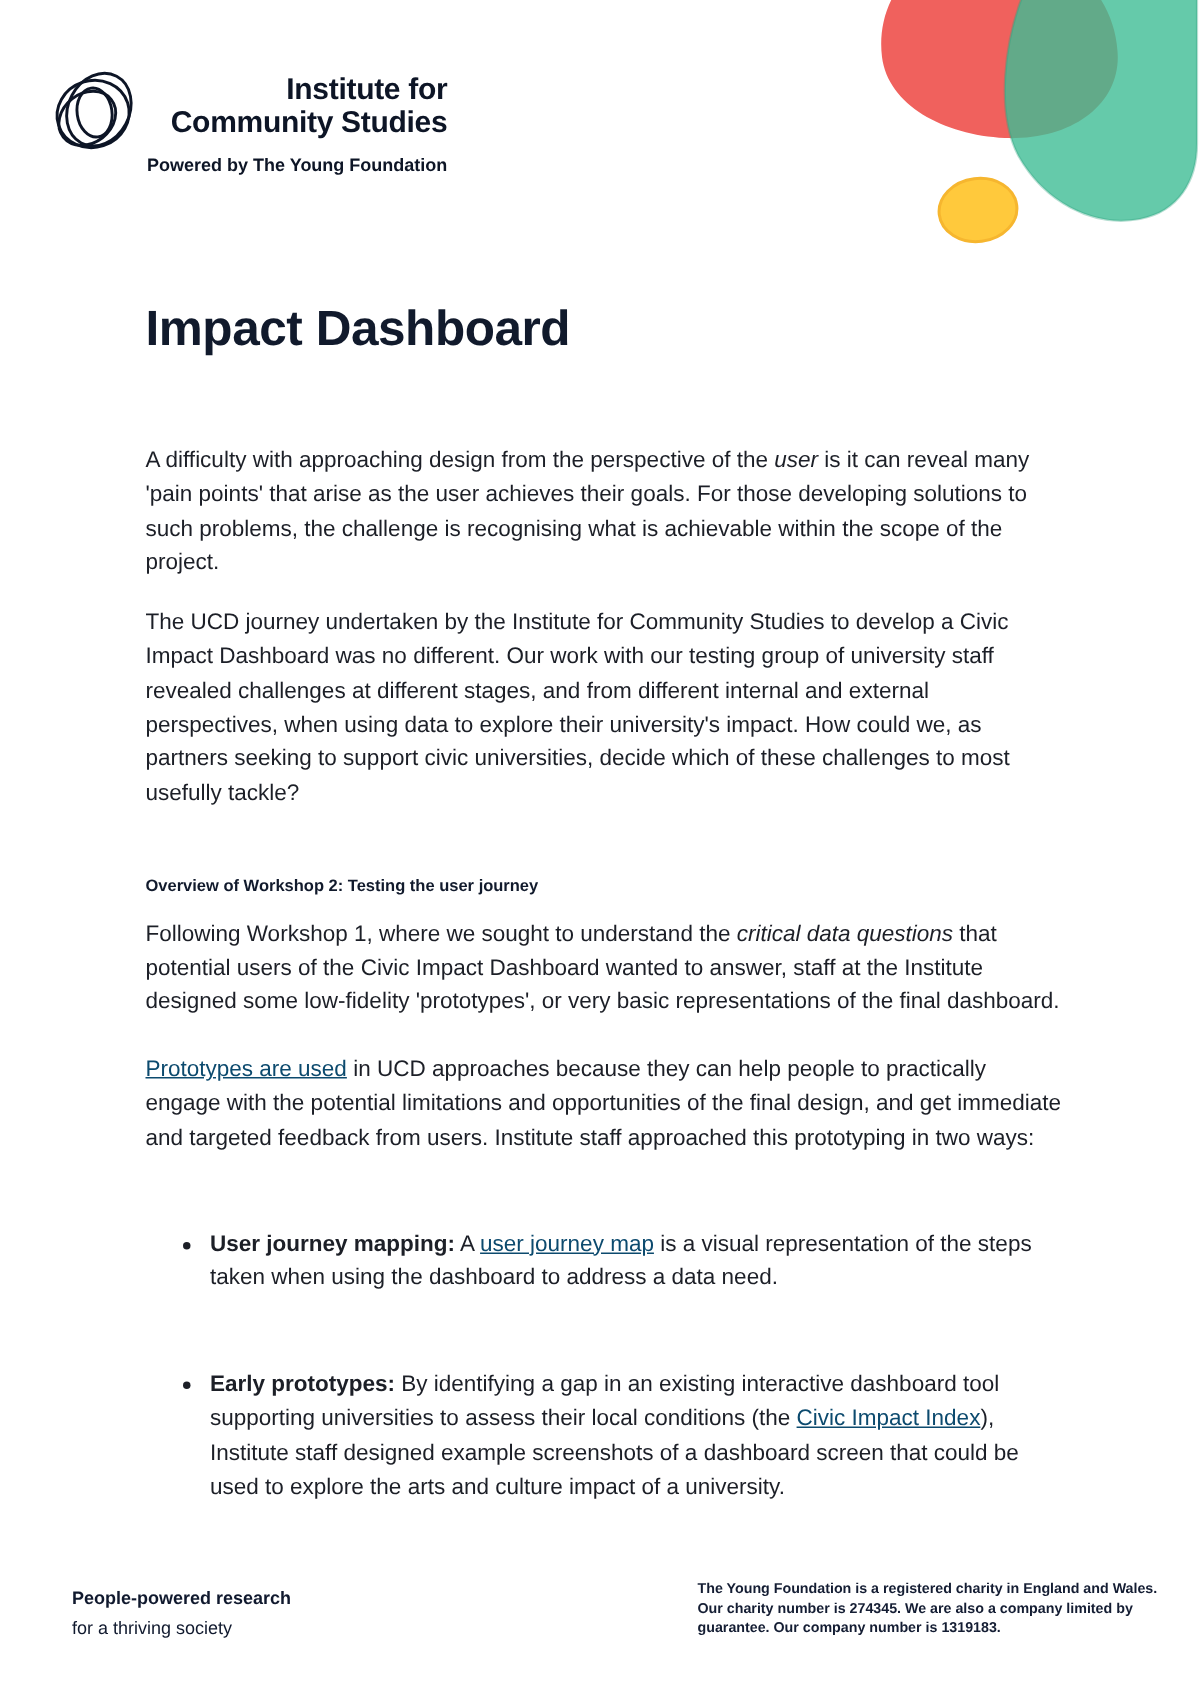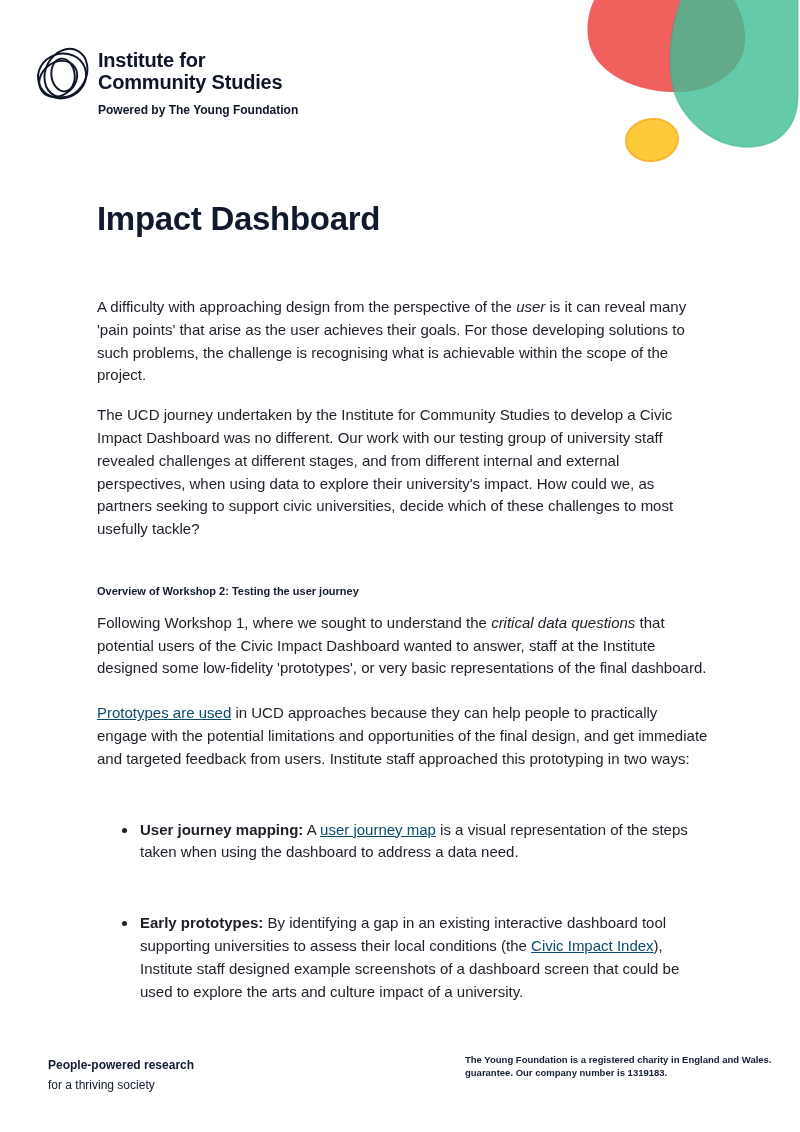--- a/index.html
+++ b/index.html
@@ -12,21 +12,21 @@
     font-family: "Liberation Sans", sans-serif;
     color: #1c1f27;
   }
 
   
   .blobs { position: absolute; top: 0; left: 540px; width: 260px; height: 210px; }
 
   
   .logo { position: absolute; top: 44px; left: 34px; display: flex; align-items: flex-start; }
   .logo-mark { width: 60px; height: 62px; flex: 0 0 auto; }
-  .logo-text { margin-left: 4px; padding-top: 6px; }
+  .logo-text { margin-left: 4px; padding-top: 6px; text-align: right; }
   .logo-name { font-weight: 700; font-size: 20px; line-height: 21.5px; color: #0d1526; letter-spacing: -0.2px; }
   .logo-tagline { margin-top: 10px; font-size: 12px; font-weight: 600; color: #0d1526; }
 
   
   .content { position: absolute; left: 97px; top: 194px; width: 612px; font-size: 15px; line-height: 22.8px; color: #1c1f27; }
   .doc-title { font-size: 33px; line-height: 49px; font-weight: 700; color: #111a2c; letter-spacing: -0.3px; margin: 0 0 53px 0; }
   .doc-title span { display: block; }
   .content p { margin: 0; }
   .p1 { margin-bottom: 17px !important; }
   .p2 { margin-bottom: 39px !important; }
@@ -94,14 +94,15 @@
     <li><strong>Early prototypes:</strong><span> By identifying a gap in an existing interactive dashboard tool supporting universities to assess their local conditions (the </span><a href="#" class="doc-link">Civic Impact Index</a><span>), Institute staff designed example screenshots of a dashboard screen that could be used to explore the arts and culture impact of a university.</span></li>
   </ul>
 </div>
 
 <div class="footer-left">
   <div class="bold">People-powered research</div>
   <div>for a thriving society</div>
 </div>
 <div class="footer-right">
   <div>The Young Foundation is a registered charity in England and Wales.</div>
+  <div>Our charity number is 274345. We are also a company limited by</div>
   <div>guarantee. Our company number is 1319183.</div>
 </div>
 
 </body></html>

